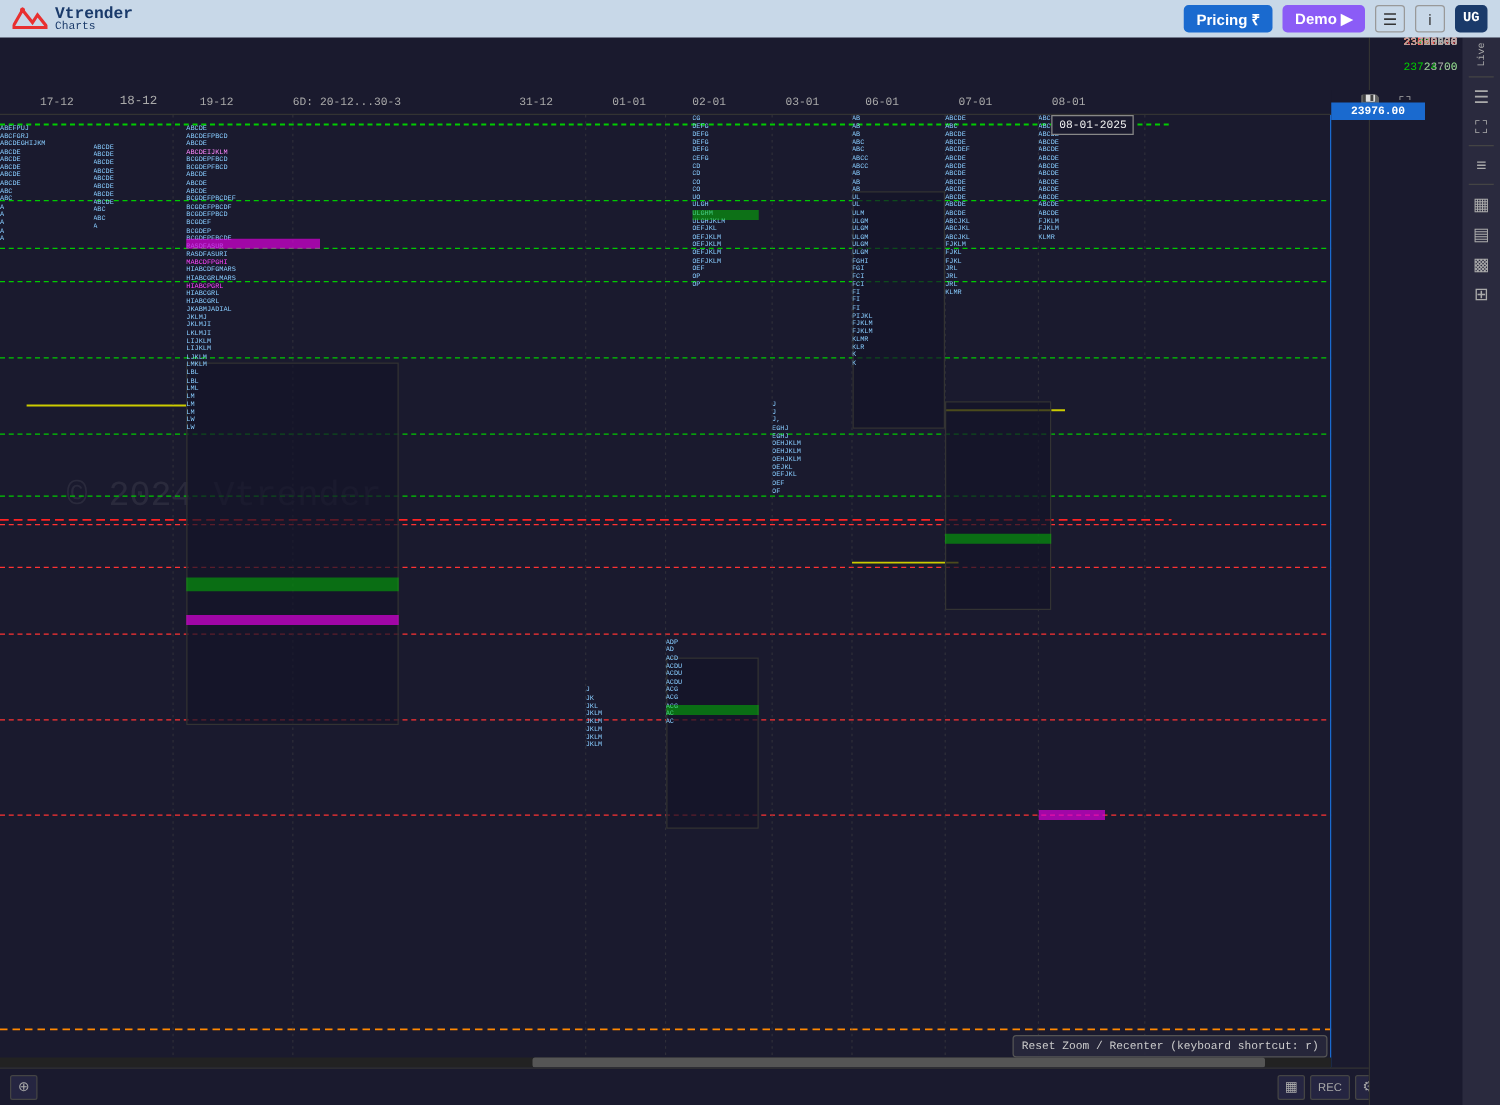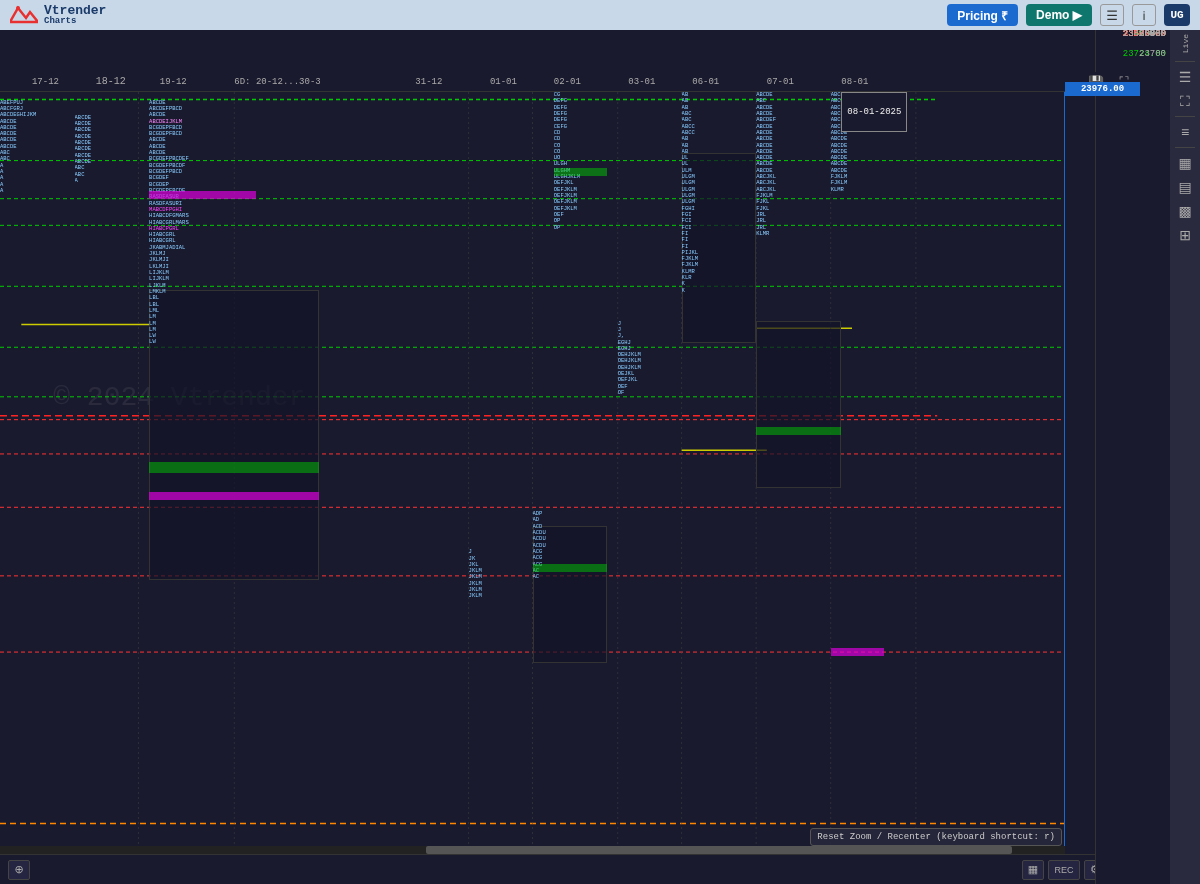--- a/index.html
+++ b/index.html
@@ -39,21 +39,20 @@
       line-height: 1;
     }
     #logo-vtrender {
       font-size: 13px;
       font-weight: bold;
       color: #1a3a6a;
     }
     #logo-charts {
       font-size: 9px;
       color: #1a3a6a;
-      font-weight: bold;
     }
     #header-right {
       display: flex;
       align-items: center;
       gap: 8px;
     }
     .header-btn {
       height: 22px;
       padding: 0 10px;
       border-radius: 4px;
@@ -63,21 +62,21 @@
       font-weight: bold;
       display: flex;
       align-items: center;
       gap: 4px;
     }
     #pricing-btn {
       background: #1a6acf;
       color: white;
     }
     #demo-btn {
-      background: #0f766e;
+      background: #8b5cf6;
       color: white;
     }
     #info-btn {
       background: none;
       border: 1px solid #999;
       border-radius: 3px;
       width: 24px;
       height: 22px;
       cursor: pointer;
       display: flex;
@@ -271,21 +270,21 @@
     }
 
     
     #date-tooltip {
       position: absolute;
       top: 62px;
       background: #1a1a2e;
       border: 1px solid #888;
       color: #eee;
       font-size: 9px;
-      padding: 14px 5px;
+      padding: 2px 5px;
       z-index: 30;
       white-space: nowrap;
     }
 
     
     #current-price-box {
       position: absolute;
       right: 30px;
       background: #1a6acf;
       color: white;

